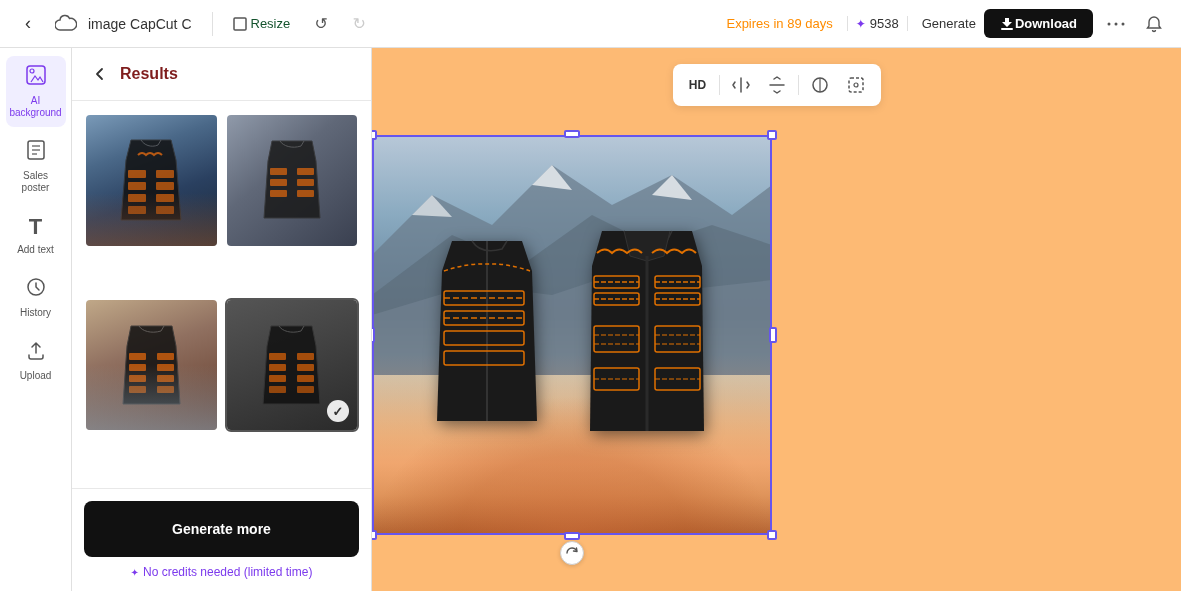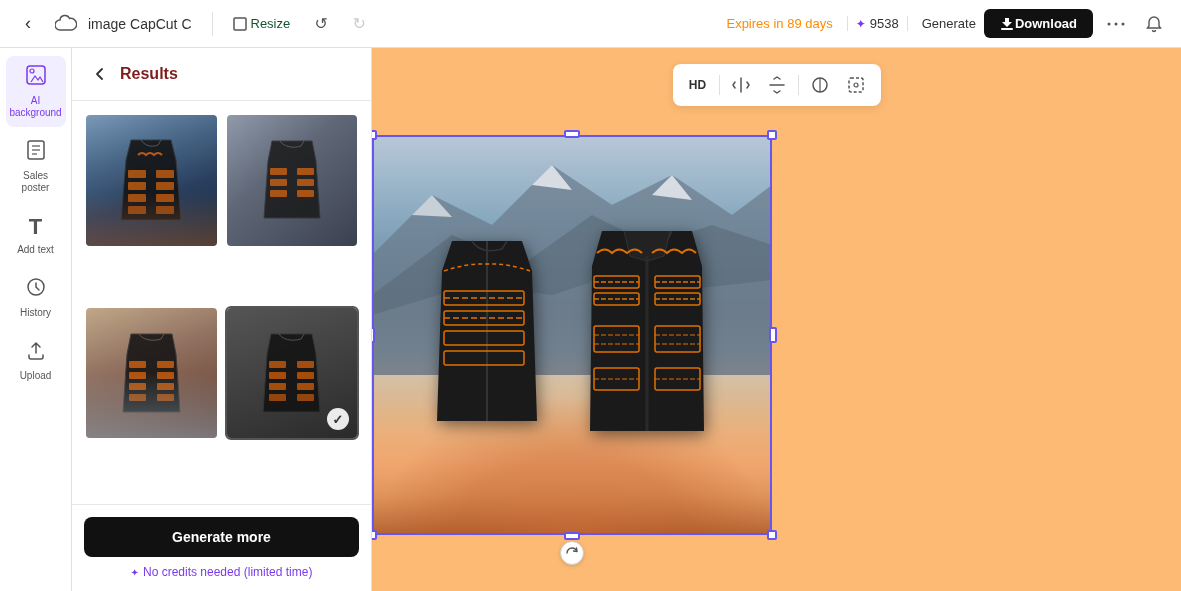--- a/index.html
+++ b/index.html
@@ -199,21 +199,21 @@
       display: flex;
       flex-direction: column;
       gap: 8px;
       align-items: center;
     }
     .generate-more-btn {
       width: 100%;
       background: #111;
       color: #fff;
       border: none;
-      padding: 12px;
+      padding: 20px;
       border-radius: 8px;
       font-size: 14px;
       font-weight: 600;
       cursor: pointer;
     }
     .no-credits-text {
       font-size: 12px;
       color: #7c3aed;
       display: flex; align-items: center; gap: 4px;
     }

